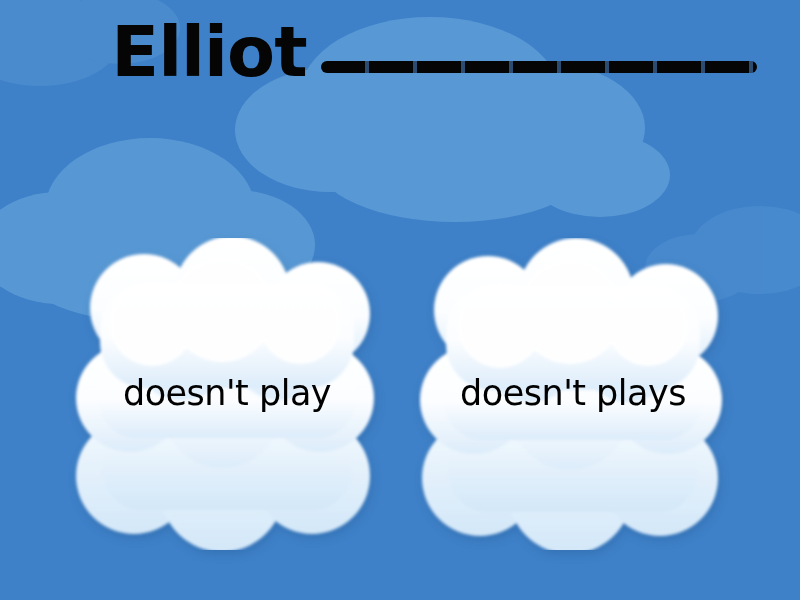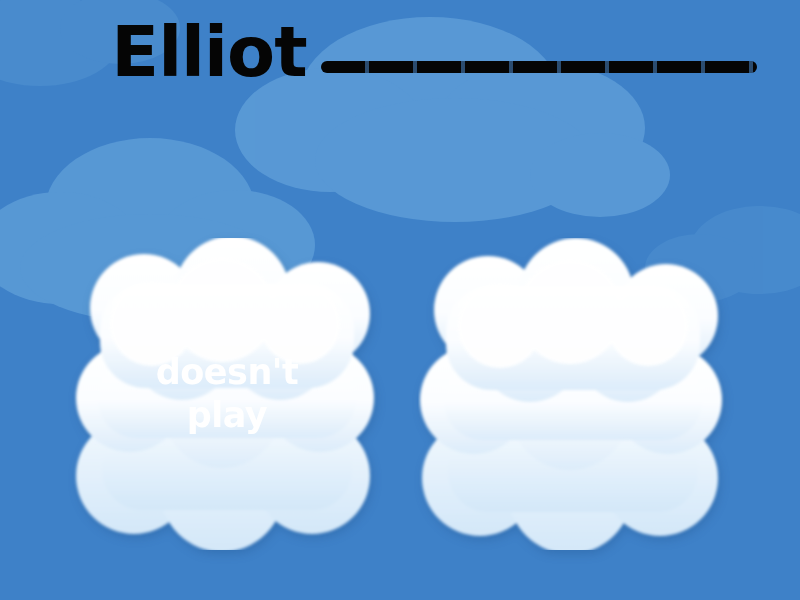--- a/index.html
+++ b/index.html
@@ -99,23 +99,23 @@
     display:flex;
     align-items:center;
     justify-content:center;
     filter: drop-shadow(2px 4px 5px rgba(20,60,110,0.22));
   }
   .answer-card svg { position:absolute; inset:0; width:100%; height:100%; }
 
   .answer-label {
     position:relative;
     z-index:3;
-    color:#ffffff;
+    color:#000000;
     font-family:"DejaVu Sans", sans-serif;
-    font-weight:bold;
+    font-weight:normal;
     font-size:35px;
     line-height:1.24;
     letter-spacing:-0.5px;
     text-align:center;
     max-width:230px;
     word-wrap:break-word;
     user-select:none;
   }
 </style>
 </head>
@@ -236,16 +236,17 @@
           <circle cx="112" cy="112" r="52"></circle>
           <circle cx="210" cy="114" r="50"></circle>
           <rect x="28" y="48" width="254" height="104" rx="46"></rect>
         </g>
         <g fill="#ffffff" opacity="0.95" filter="url(#softBlur)">
           <circle cx="152" cy="74" r="52"></circle>
           <circle cx="82" cy="88" r="42"></circle>
           <circle cx="230" cy="88" r="40"></circle>
         </g>
       </svg>
+      <span class="answer-label">doesn't plays</span>
     </div>
 
   </div>
 </div>
 
 </body></html>

